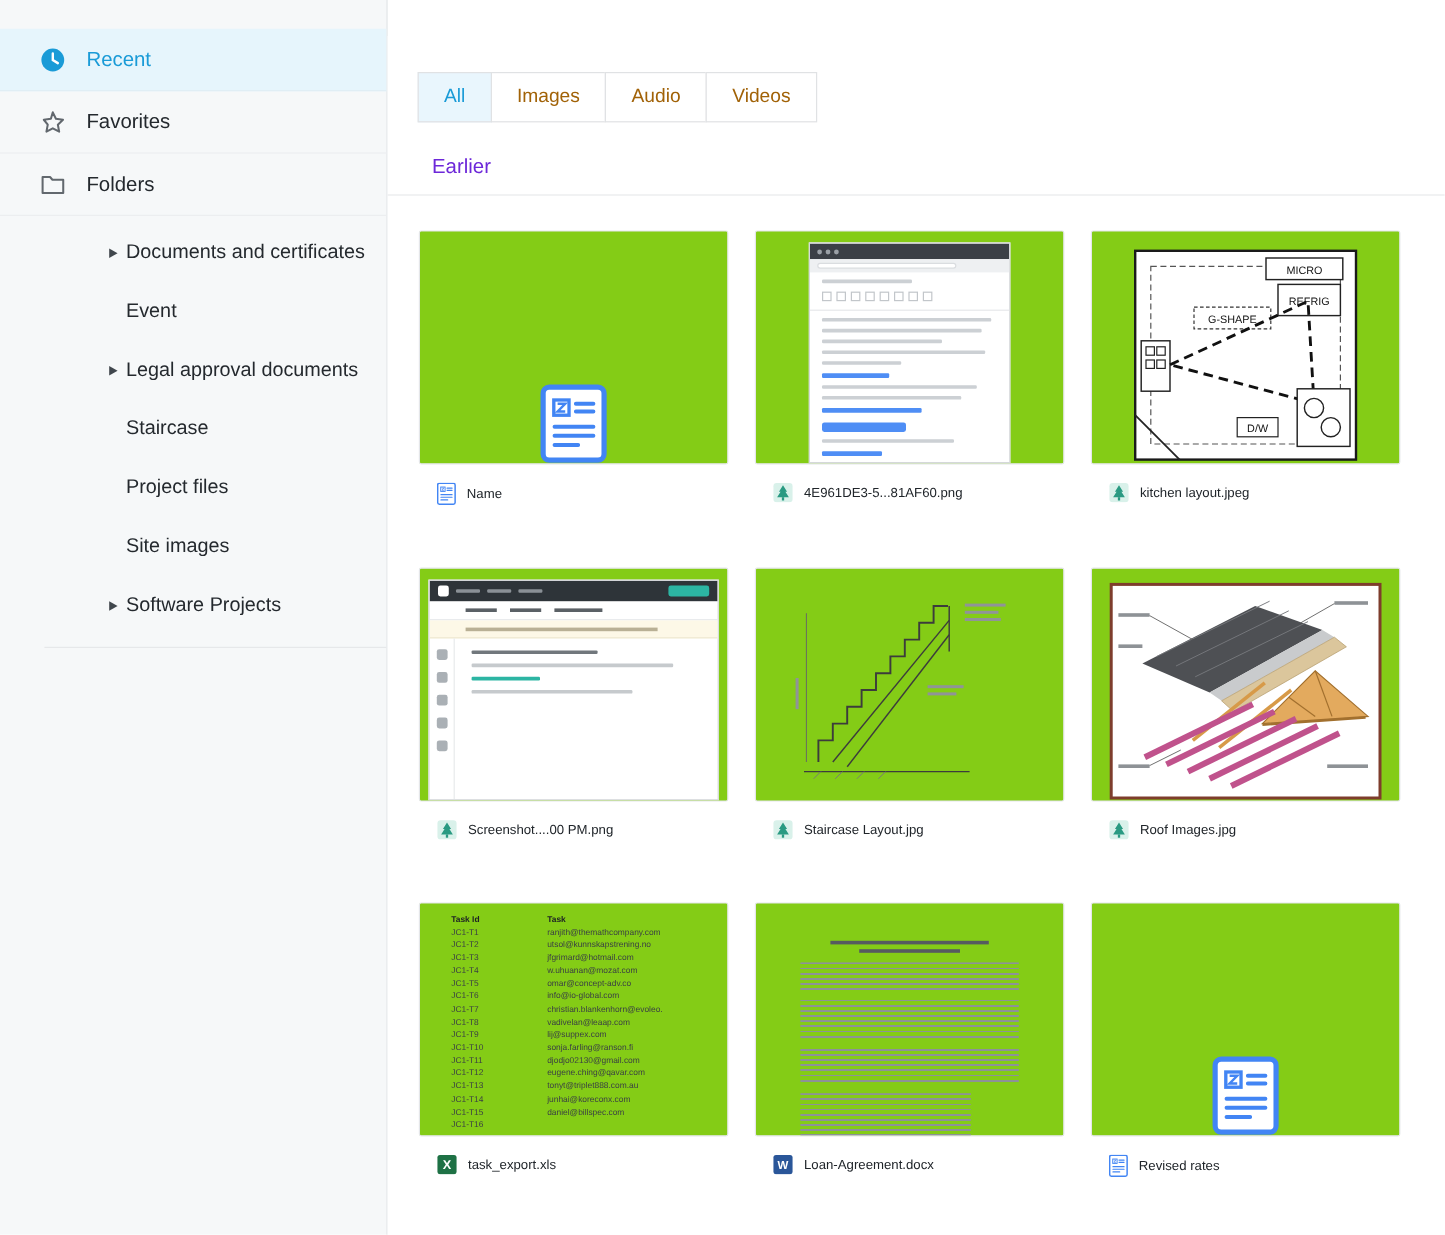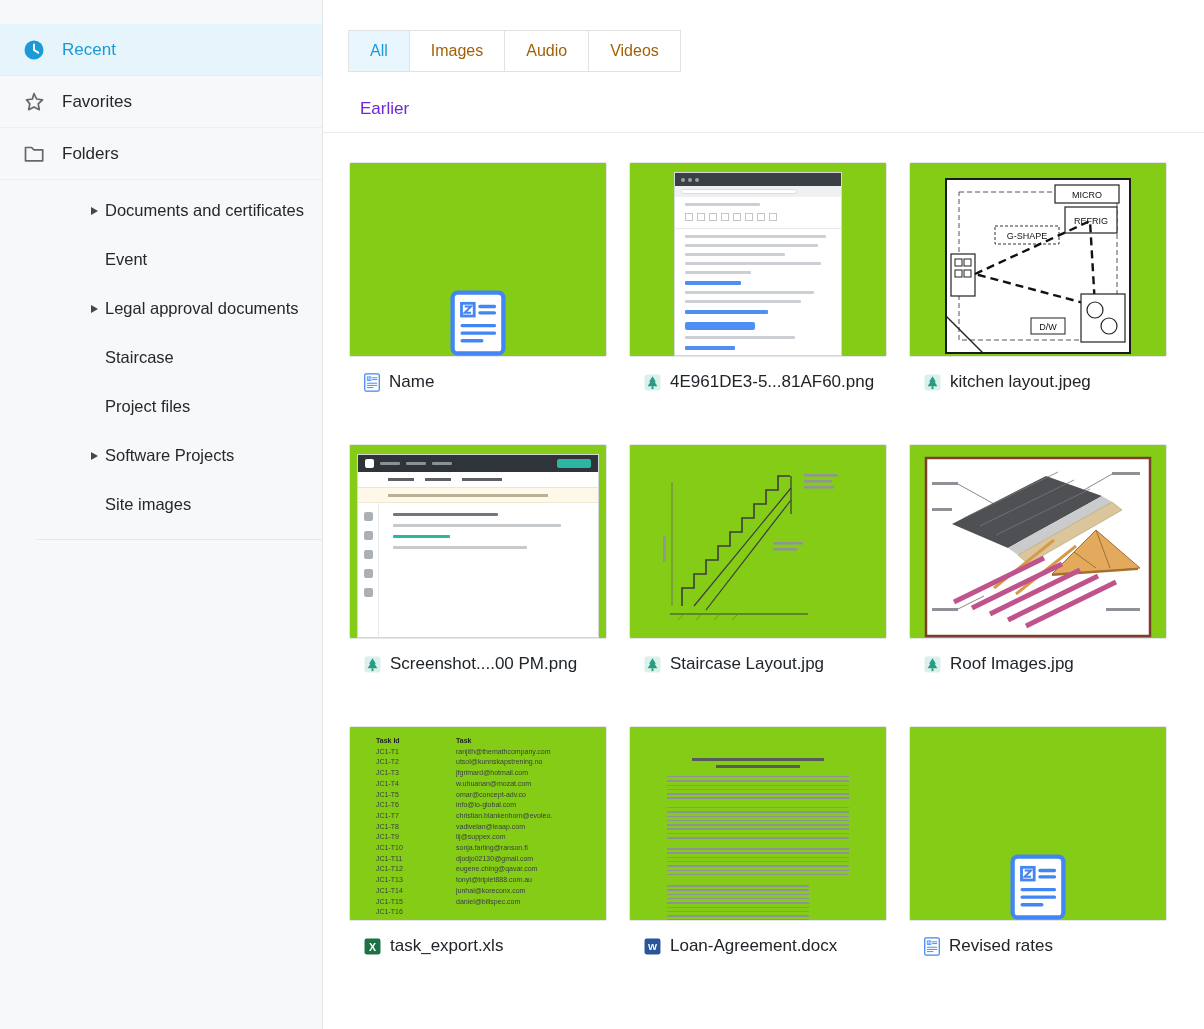--- a/index.html
+++ b/index.html
@@ -2,46 +2,46 @@
 <html><head>
 <meta charset="utf-8">
 <style>
   * { margin:0; padding:0; box-sizing:border-box; }
   html,body { width:1204px; height:1029px; overflow:hidden; background:#fff;
               font-family:"Liberation Sans", sans-serif; color:#23272b; }
   .app { display:flex; width:1204px; height:1029px; }
 
   
   .sidebar { width:323px; flex-shrink:0; background:#f6f8f9; border-right:1px solid #e3e6e8; padding-top:24px; }
-  .nav-item { display:flex; align-items:center; gap:16px; height:52px; padding-left:22px;
+  .nav-item { display:flex; align-items:center; gap:16px; height:52px; padding-left:32px;
               font-size:17px; color:#24292e; cursor:pointer; border-bottom:1px solid #eceef0; }
   .nav-item.active { background:#e6f5fc; color:#1a9bd7; border-bottom:1px solid #e0eef5; }
   .nav-icon { width:24px; height:24px; flex-shrink:0; }
   .folder-list { border-bottom:1px solid #e6e8ea; padding:6px 0 10px;margin-left:37px; }
   .folder-item { display:flex; align-items:center; height:49px; padding-left:54px; font-size:16.5px; color:#24292e; cursor:pointer; }
   .caret { width:14px; flex-shrink:0; display:flex; align-items:center; }
   .caret::before { content:""; display:block; width:0; height:0;
                    border-left:7px solid #40474d; border-top:4.5px solid transparent; border-bottom:4.5px solid transparent; }
   .caret.none::before { border:none; }
 
   
-  .main { flex:1; background:#fff; }
+  .main { flex:1; background:#fff;margin-top:30px; }
   .tabs { display:flex; margin:30px 0 0 25px; }
   .tab { padding:11px 21px; font-size:16px; color:#a16207; background:#fff;
          border:1px solid #e0e2e4; margin-left:-1px; cursor:pointer; }
   .tab:first-child { margin-left:0; }
   .tab.active { background:#e9f6fd; color:#1a9bd7; position:relative; z-index:1; }
   .section-label { margin:27px 0 0 37px; font-size:17px; color:#6d28d9; }
   .divider { border:none; border-top:1px solid #e8eaec; margin-top:13px; }
 
   .grid { display:grid; grid-template-columns:repeat(3,262px); column-gap:18px; row-gap:52px; margin:29px 0 0 26px; }
   .card { width:258px; height:195px; background:#84cc16; border:1px solid #e4e6e9; border-radius:2px;
           display:flex; align-items:flex-end; justify-content:center; overflow:hidden; cursor:pointer; }
   .file-label { display:flex; align-items:center; gap:9px; margin:15px 0 0 15px; }
-  .file-name { font-size:17px; color:#20252a; cursor:pointer; white-space:nowrap; }
+  .file-name { font-size:11px; color:#20252a; cursor:pointer; white-space:nowrap; }
   .fi { width:16px; height:19px; flex-shrink:0; }
   .fi-sq { width:17px; height:17px; flex-shrink:0; }
   .writer-big { width:56px; height:66px; color:#4285f4; }
 
   
   .sp { width:168px; height:184px; border:1px solid #d5d8da; background:#fff; overflow:hidden; }
   .sp-top { height:13px; background:#3b4046; display:flex; align-items:center; gap:3px; padding-left:6px; }
   .sp-top span { width:4px; height:4px; border-radius:50%; background:#9aa0a6; }
   .sp-url { height:11px; background:#eef0f2; display:flex; align-items:center; }
   .sp-url i { display:block; width:70%; height:5px; background:#fff; border:1px solid #dadde0; margin-left:6px; border-radius:3px; }
@@ -148,26 +148,26 @@
       </div>
       <div class="folder-item">
         <span class="caret none"></span>
         <span>Staircase</span>
       </div>
       <div class="folder-item">
         <span class="caret none"></span>
         <span>Project files</span>
       </div>
       <div class="folder-item">
+        <span class="caret none"></span>
+        <span>Site images</span>
+      </div>
+      <div class="folder-item">
         <span class="caret"></span>
         <span>Software Projects</span>
-      </div>
-      <div class="folder-item">
-        <span class="caret none"></span>
-        <span>Site images</span>
       </div>
     </div>
   </aside>
 
   <main class="main">
 
     <div class="tabs">
       <div class="tab active">All</div>
       <div class="tab">Images</div>
       <div class="tab">Audio</div>

